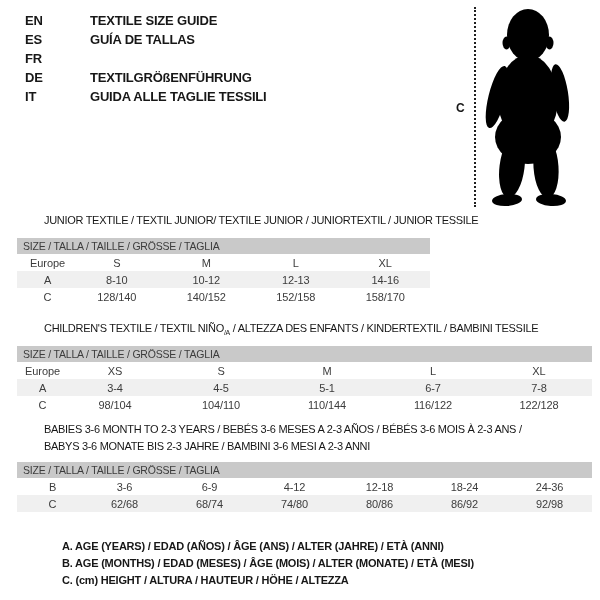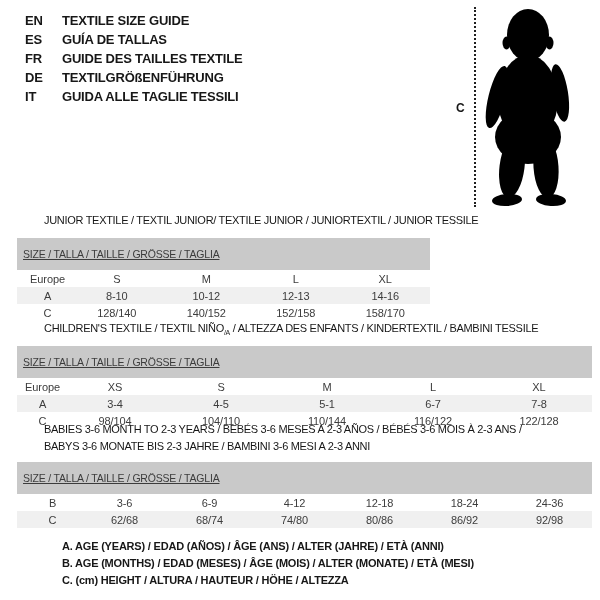--- a/index.html
+++ b/index.html
@@ -4,43 +4,43 @@
 <style>
   html,body { margin:0; padding:0; background:#fff; }
   .page {
     position:relative; width:600px; height:600px; background:#fff;
     font-family:"Liberation Sans", sans-serif; overflow:hidden;
     color:var(--ink,#171717);
   }
   
   .lang-list { position:absolute; left:25px; top:11px; }
   .lang-row { display:flex; height:19px; align-items:center;
-    font-weight:bold; font-size:13px; letter-spacing:-0.2px; color:var(--ink,#171717); }
+    font-weight:bold; font-size:13px; letter-spacing:-0.2px; color:var(--ink,#171717);gap:28px; }
   .lang-code { width:37px; flex:0 0 37px; }
   
   .dotted-line { position:absolute; left:474px; top:7px; height:200px; width:0;
     border-left:2px dotted #1f1f1f; }
   .measure-label { position:absolute; left:456px; top:101px; font-weight:bold;
     font-size:12px; color:var(--ink,#171717); }
   .baby-svg { position:absolute; left:478px; top:7px; }
   
   .section-title { position:absolute; font-weight:normal; font-size:11px;
     letter-spacing:-0.3px; line-height:17px; color:var(--ink,#171717); white-space:nowrap;margin-left:22px; }
   #title-0 { left:22px; top:212px; }
   #title-1 { left:22px; top:320px; }
   #title-2 { left:22px; top:421px; }
   .sub { font-size:7px; vertical-align:-2.5px; }
   
   .size-table { position:absolute; left:17px; }
   #table-0 { top:238px; width:413px; }
   #table-1 { top:346px; width:575px; }
   #table-2 { top:462px; width:575px; }
-  .size-bar { height:32px; background:var(--bar_gray,#c9c9c9); display:flex;
+  .size-bar { height:16px; background:var(--bar_gray,#c9c9c9); display:flex;
     align-items:center; padding-left:6px; box-sizing:border-box;
-    font-size:10.5px; color:var(--table_text,#3c3c3c); letter-spacing:-0.2px;text-decoration:underline; }
+    font-size:10.5px; color:var(--table_text,#3c3c3c); letter-spacing:-0.2px; }
   .trow { display:flex; height:17px; align-items:center; font-size:11px;
     color:var(--table_text,#3c3c3c); letter-spacing:-0.1px; }
   .trow.shaded { background:var(--row_stripe,#f0f0f0); }
   .tlabel { padding-left:6px; box-sizing:border-box; flex:0 0 auto;text-align:center; }
   #table-0 .tlabel { width:55px; }
   #table-1 .tlabel { width:45px; }
   #table-2 .tlabel { width:65px; }
   .tcell { flex:1 1 0; text-align:center; }
   
   .footnotes { position:absolute; left:22px; top:538px; font-weight:bold;
@@ -55,21 +55,20 @@
     <div class="lang-row">
       <span class="lang-code">EN</span>
       <span class="lang-label">TEXTILE SIZE GUIDE</span>
     </div>
     <div class="lang-row">
       <span class="lang-code">ES</span>
       <span class="lang-label">GUÍA DE TALLAS</span>
     </div>
     <div class="lang-row">
       <span class="lang-code">FR</span>
-      <span class="lang-label">GUIDE DES TAILLES TEXTILE</span>
     </div>
     <div class="lang-row">
       <span class="lang-code">DE</span>
       <span class="lang-label">TEXTILGRÖßENFÜHRUNG</span>
     </div>
     <div class="lang-row">
       <span class="lang-code">IT</span>
       <span class="lang-label">GUIDA ALLE TAGLIE TESSILI</span>
     </div>
   </div>

